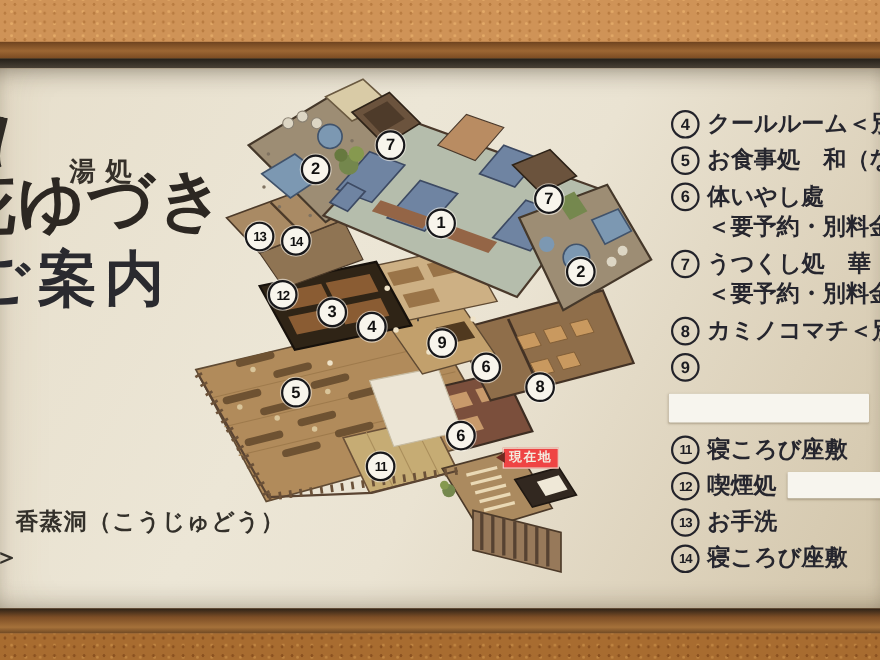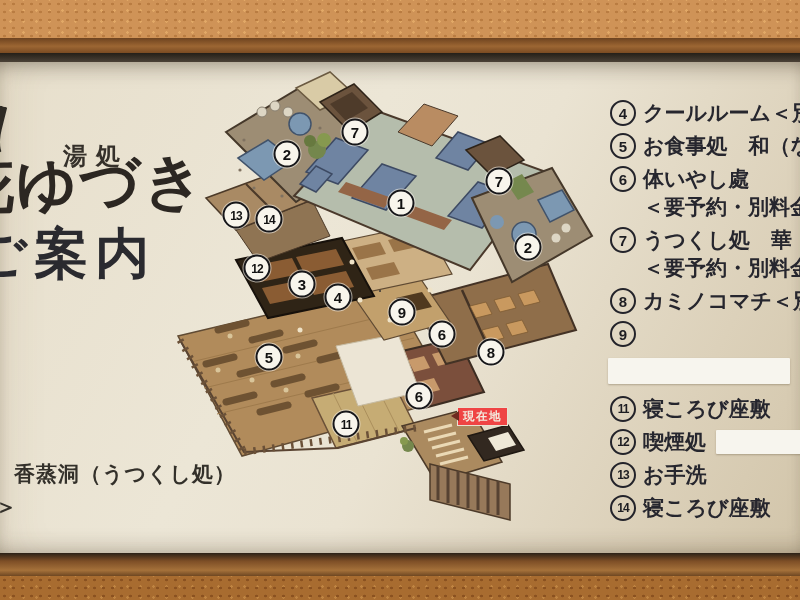--- a/index.html
+++ b/index.html
@@ -268,21 +268,21 @@
           </span>
         </div>
         <div class="lg-item">
           <span class="lg-num two">14</span>
           <span class="lg-text">
             <div>寝ころび座敷</div>
           </span>
         </div>
       </div>
 
-    <div class="footnote">香蒸洞（うつくし処）</div>
+    <div class="footnote">香蒸洞（こうじゅどう）</div>
     <div class="fragment">＞</div>
   </div>
 
   <div class="mk-layer">
       <div class="mk" style="left: 287px; top: 154px;">2</div>
       <div class="mk" style="left: 355px; top: 132px;">7</div>
       <div class="mk" style="left: 401px; top: 203px;">1</div>
       <div class="mk" style="left: 499px; top: 181px;">7</div>
       <div class="mk" style="left: 528px; top: 247px;">2</div>
       <div class="mk two" style="left: 236px; top: 215px;">13</div>

